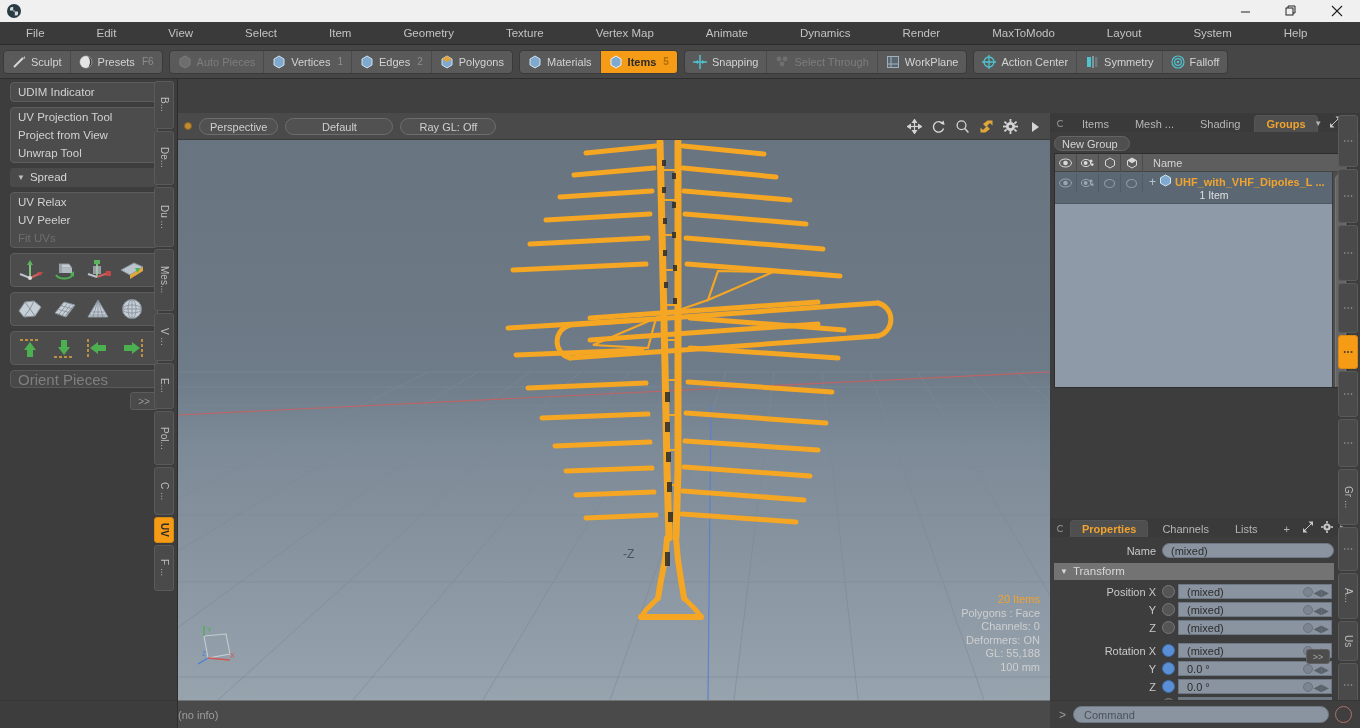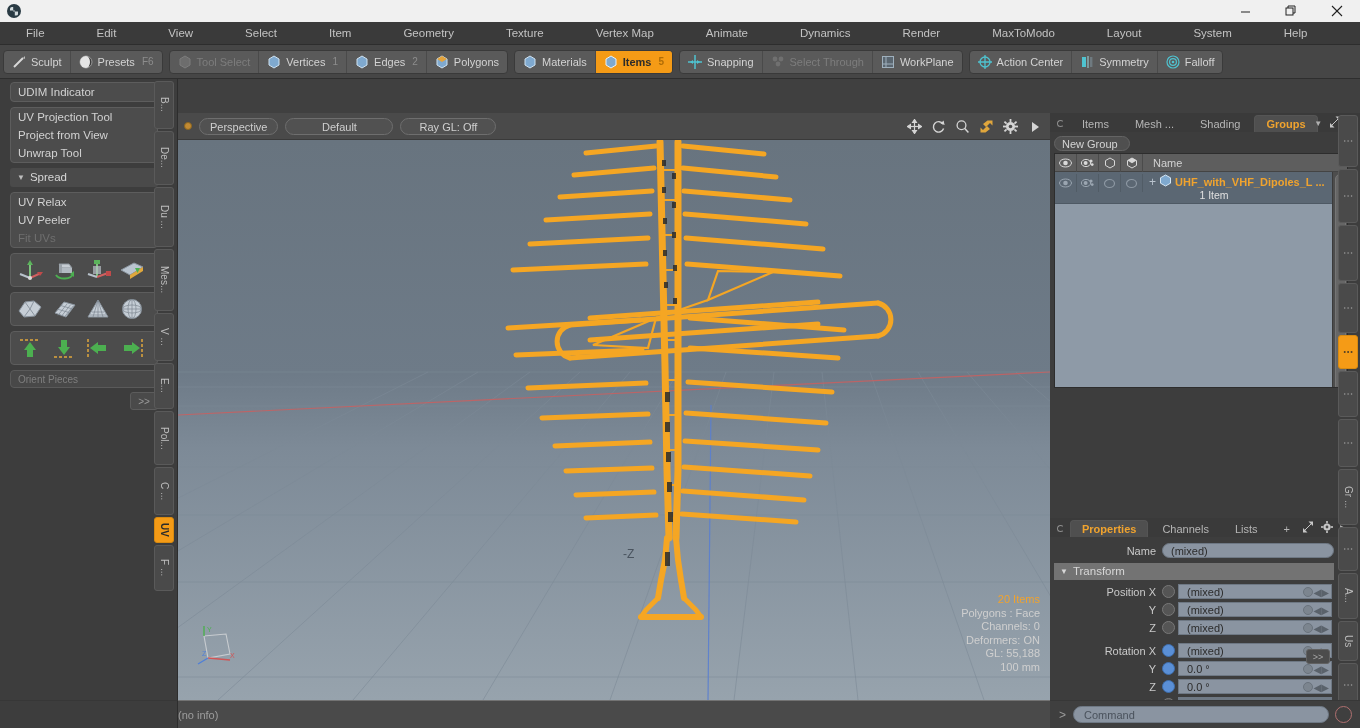--- a/index.html
+++ b/index.html
@@ -76,21 +76,21 @@
   .lrow { height:18px; line-height:18px; padding:0 7px; color:#d2d2d2; font-size:11.5px; white-space:nowrap;}
   .lrow.dis { color:#6f6f6f; }
   .lhead { height:19px; line-height:19px; padding:0 7px; background:#4a4a4a;
            border-radius:3px; margin-bottom:5px; color:#d7d7d7; font-size:11.5px;}
   .lhead .caret{ display:inline-block; margin-right:5px; color:#bdbdbd; font-size:8px; vertical-align:1px;}
   .iconrow { display:flex; background:#4c4c4c; border:1px solid #5d5d5d; border-radius:4px;
              margin-bottom:5px; padding:2px; }
   .icell { width:34px; height:28px; display:flex; align-items:center; justify-content:center;
            border-radius:3px; }
   .orientbox{ background:#484848; border:1px solid #5a5a5a; border-radius:4px; height:18px;
-              line-height:18px; padding:0 7px; color:#7f7f7f; font-size:10px; margin-bottom:4px;}
+              line-height:18px; padding:0 7px; color:#7f7f7f; font-size:15px; margin-bottom:4px;}
   .ggbtn { float:right; width:28px; height:18px; background:#4a4a4a; border:1px solid #5c5c5c;
            border-radius:3px; color:#9a9a9a; font-size:10px; text-align:center; line-height:17px;}
 
   
   .vtabs-l { position:absolute; left:154px; top:2px; width:22px; bottom:2px; }
   .vtab { width:20px; background:#4a4a4a; border:1px solid #5a5a5a; border-radius:3px;
           color:#bdbdbd; margin-bottom:2px; display:flex; align-items:center; justify-content:center;
           overflow:hidden; }
   .vtab span{ writing-mode:vertical-rl; font-size:10px; white-space:nowrap; }
   .vtab.act { background:#f59b16; border-color:#d88a10; }
@@ -265,21 +265,21 @@
       </div>
     </div>
 
     <div class="grp">
       <div class="tbtn off">
         <span class="ic">
           <svg width="14" height="14" viewBox="0 0 14 14">
               <polygon points="7,1 12,4 12,10 7,13 2,10 2,4" fill="#6d6d6d" stroke="#7d7d7d"></polygon>
             </svg>
         </span>
-        <span>Tool Select</span>
+        <span>Auto Pieces</span>
       </div>
       <div class="tbtn">
         <span class="ic">
           <svg width="14" height="14" viewBox="0 0 14 14">
               <polygon points="7,1 12,4 12,10 7,13 2,10 2,4" fill="#7fa9cf" stroke="#cfe2f0"></polygon>
             </svg>
         </span>
         <span>Vertices</span>
         <span class="num">1</span>
       </div>

